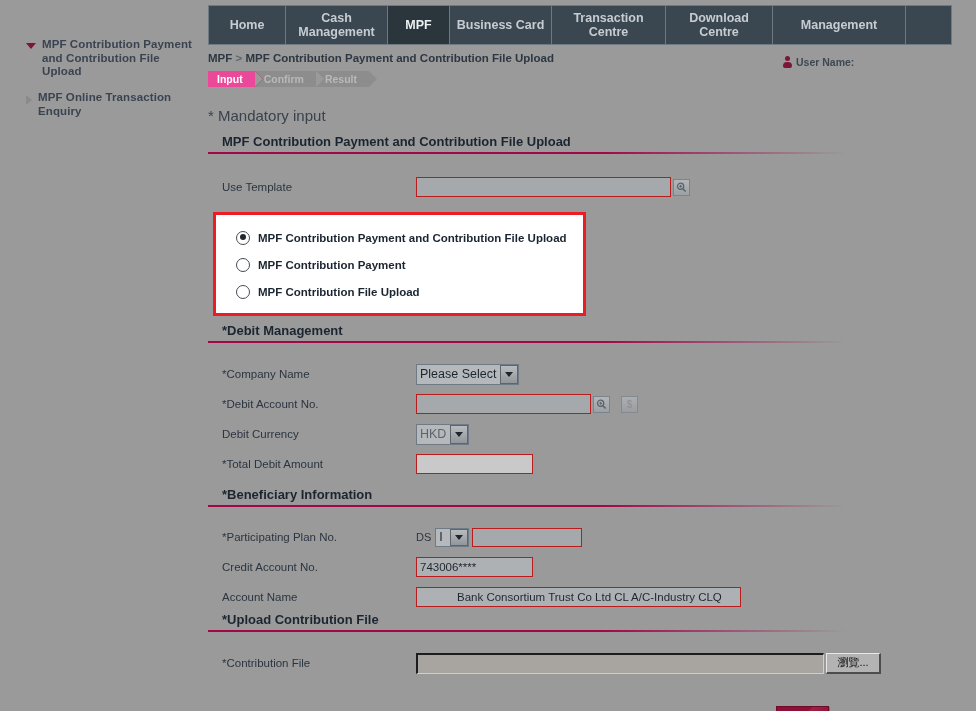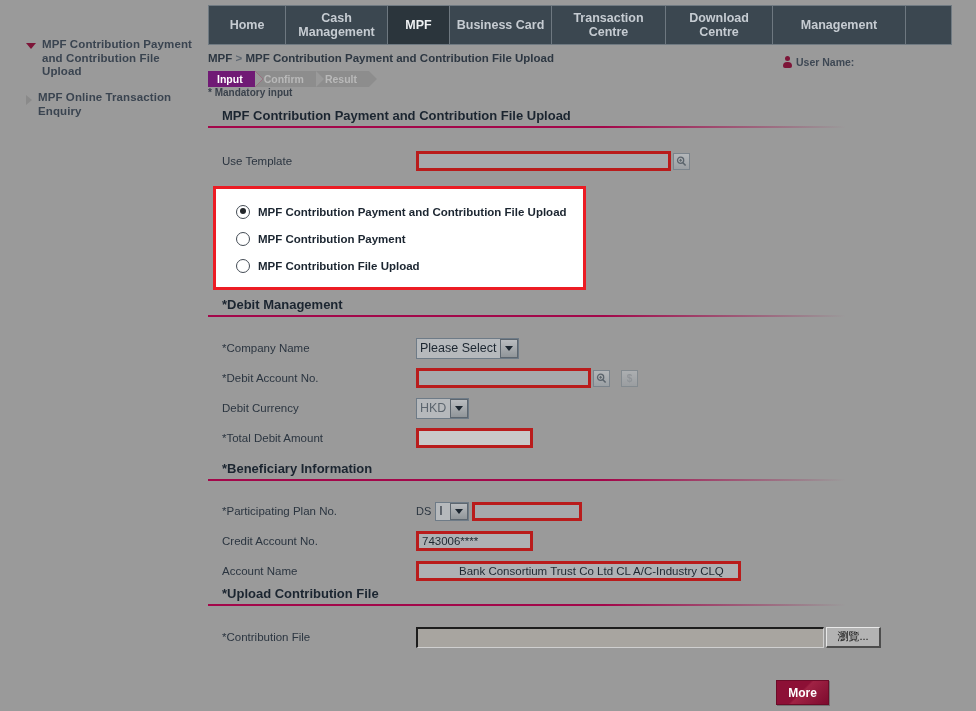--- a/index.html
+++ b/index.html
@@ -47,46 +47,46 @@
   .user-box { position: absolute; left: 575px; top: 4px; display: flex; align-items: center; }
   .user-ico { width: 9px; height: 12px; margin-right: 4px; position: relative; }
   .user-ico::before { content:""; position:absolute; left:2px; top:0; width:5px; height:5px; border-radius:50%; background:#7d1538; }
   .user-ico::after { content:""; position:absolute; left:0; top:6px; width:9px; height:6px; border-radius:4px 4px 2px 2px; background:#7d1538; }
   .user-name { font-size: 10.5px; font-weight: 700; color: #3e4854; }
 
   
   .steps { display: flex; margin-top: 7px; height: 16px; align-items: stretch; }
   .step { position: relative; display: flex; align-items: center; font-size: 10.5px; font-weight: 700;
           padding: 0 12px 0 9px; box-sizing: border-box; }
-  .step-active { background: #701a75; color: #ffffff; }
+  .step-active { background: #ec4899; color: #ffffff; }
   .step-idle { background: #8d8d8d; color: #b9b9b9; }
   .step::after { content:""; position: absolute; right: -8px; top: 0; width: 0; height: 0;
                  border-top: 8px solid transparent; border-bottom: 8px solid transparent; z-index: 2; }
   .step-active::after { border-left: 8px solid #a3074a; }
   .step-idle::after { border-left: 8px solid #8d8d8d; }
   .step::before { content:""; position: absolute; left: 0; top: 0; width: 0; height: 0;
                   border-top: 8px solid transparent; border-bottom: 8px solid transparent;
                   border-left: 8px solid #9a9a9a; z-index: 3; }
   .step:first-child::before { display: none; }
 
-  .mandatory { font-size: 10px; color: #3a424c; margin-top: 0; font-weight: bold; }
+  .mandatory { font-size: 15px; color: #3a424c; margin-top: 20px; }
 
   
   .section { margin-top: 10px; }
   .section-title { font-size: 13px; font-weight: 700; color: #1b2530; padding-left: 14px; }
   .rule { height: 2px; margin-top: 3px; width: 638px;
           background: linear-gradient(to right, #a3074a 0%, #a3074a 62%, #9a9a9a 100%); }
 
   
   .row { display: flex; align-items: center; min-height: 30px; }
   .row-label { width: 208px; padding-left: 14px; box-sizing: border-box;
                font-size: 11.5px; font-weight: 400; color: #2b3540; }
   .row-field { display: flex; align-items: center; }
 
-  .txt { box-sizing: border-box; height: 20px; border: 3px solid #b91c1c; background: #aeb1b4;
+  .txt { box-sizing: border-box; height: 20px; border: 1px solid #b91c1c; background: #aeb1b4;
          font-family: "Liberation Sans", sans-serif; font-size: 11.5px; color: #1e2730; padding: 0 3px; }
   .txt-white { background: #c9c9c9; }
   .txt-empty { background: #a6a9ac; }
 
   .iconbtn { width: 17px; height: 17px; box-sizing: border-box; border: 1px solid #7b848c;
              background: linear-gradient(to bottom, #b4b7ba, #9ba0a4); margin-left: 2px;
              display: flex; align-items: center; justify-content: center; }
   .iconbtn svg { display:block; }
   .iconbtn.disabled { opacity: .72; }
 

